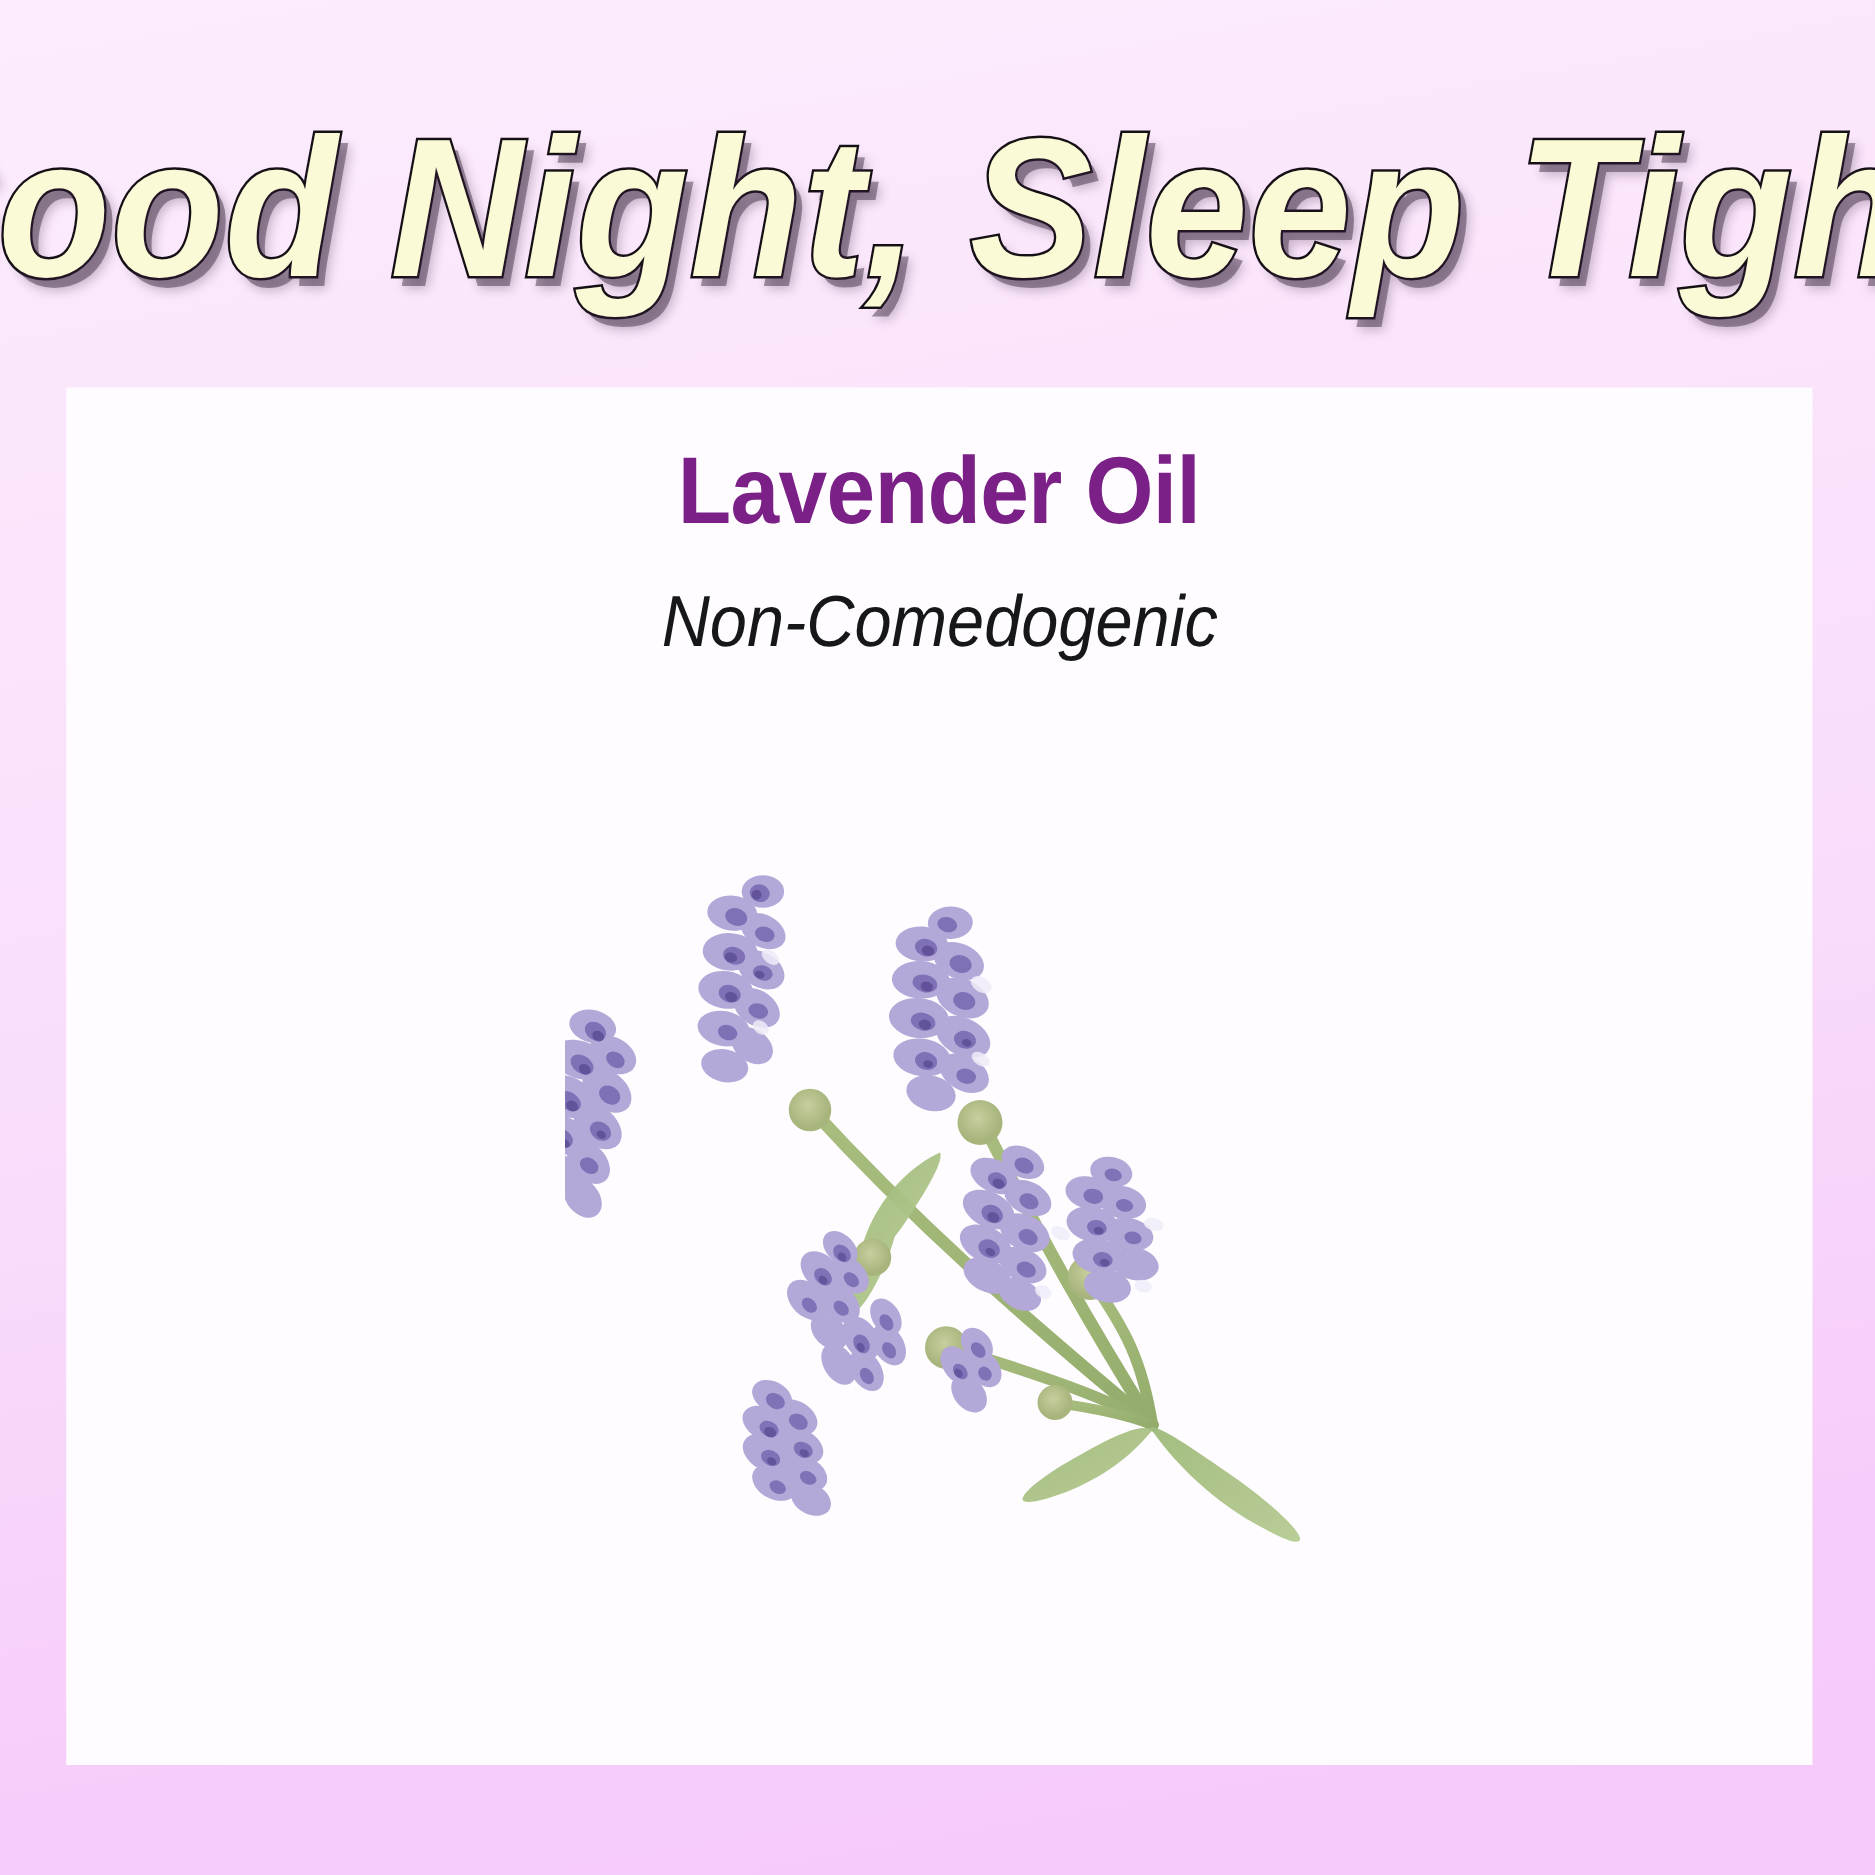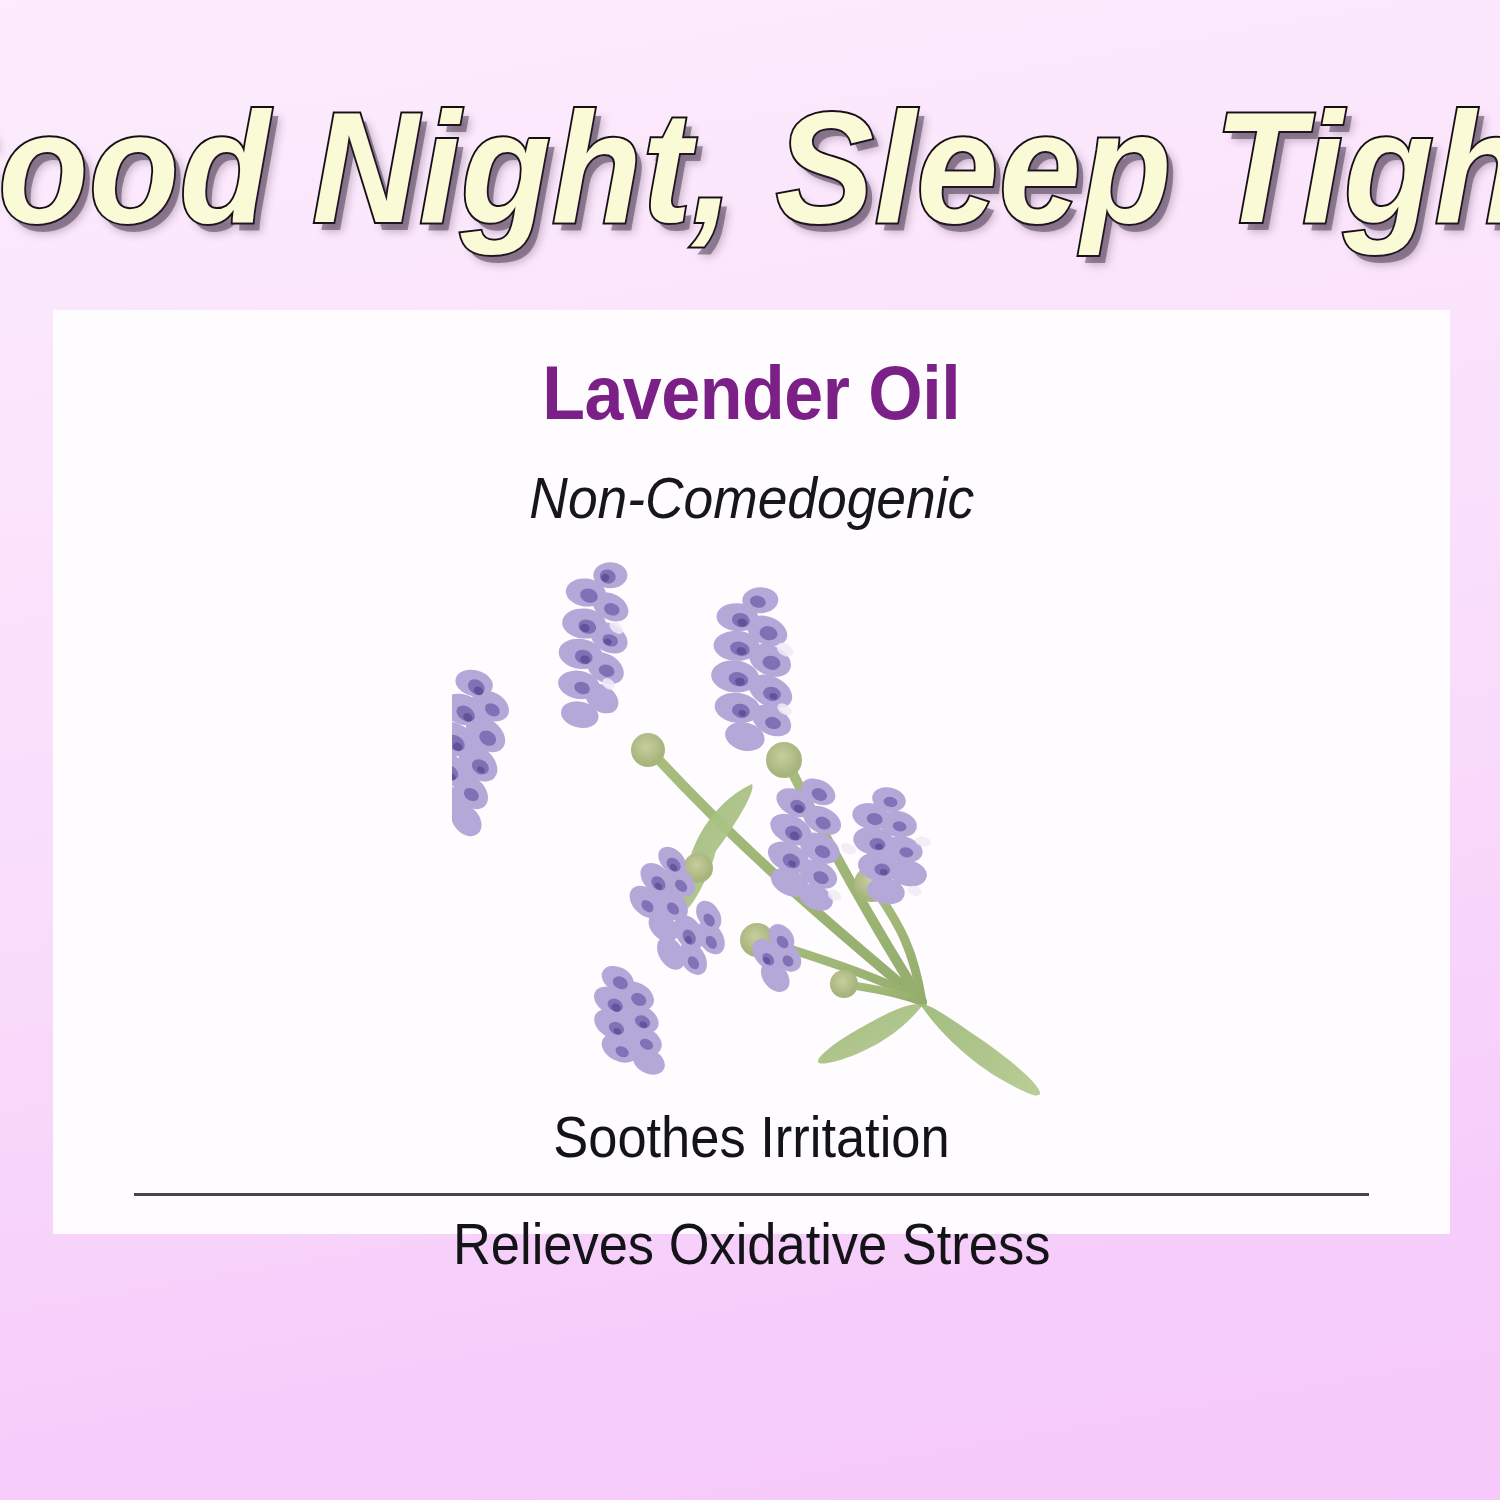--- a/index.html
+++ b/index.html
@@ -50,21 +50,21 @@
        7px 8px 0 rgba(40,25,45,0.42),
        9px 10px 9px rgba(60,35,65,0.28);
   }
 
   
   #cards {
     position: absolute;
     left: 53px;
     top: 310px;
     width: 1397px;
-    height: 924px;
+    height: 1102px;
     display: flex;
     gap: 35px;
   }
   .card {
     flex: 1 1 0;
     background: #FEFCFE;
     position: relative;
     display: flex;
     flex-direction: column;
     align-items: center;
@@ -468,22 +468,17 @@
               </g>
               <g fill="#5A4A93" opacity="0.68">
                 <ellipse cx="12" cy="30" rx="4" ry="3"></ellipse>
               </g>
             </g>
 
           </g>
         </svg>
       </div>
 
-      <div class="benefits">
-        <div class="benefit">Soothes Irritation</div>
-        <div class="benefit-divider"></div>
-        <div class="benefit">Relieves Oxidative Stress</div>
-      </div>
     </div>
 
 
   </div>
 </div>
 
 </body></html>

